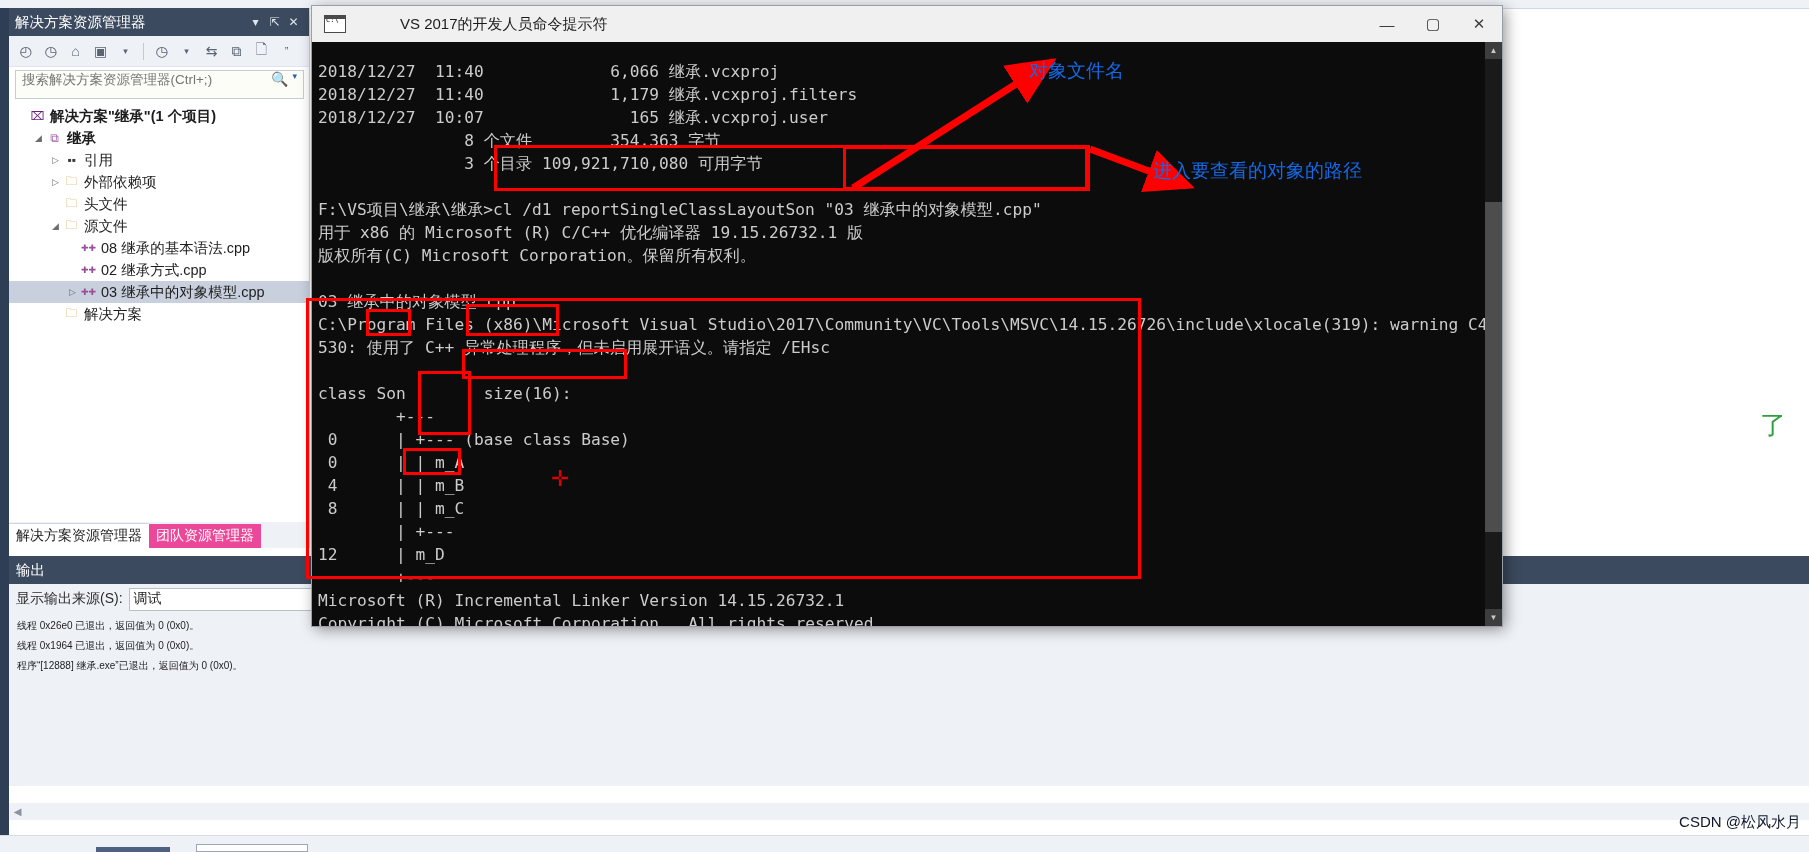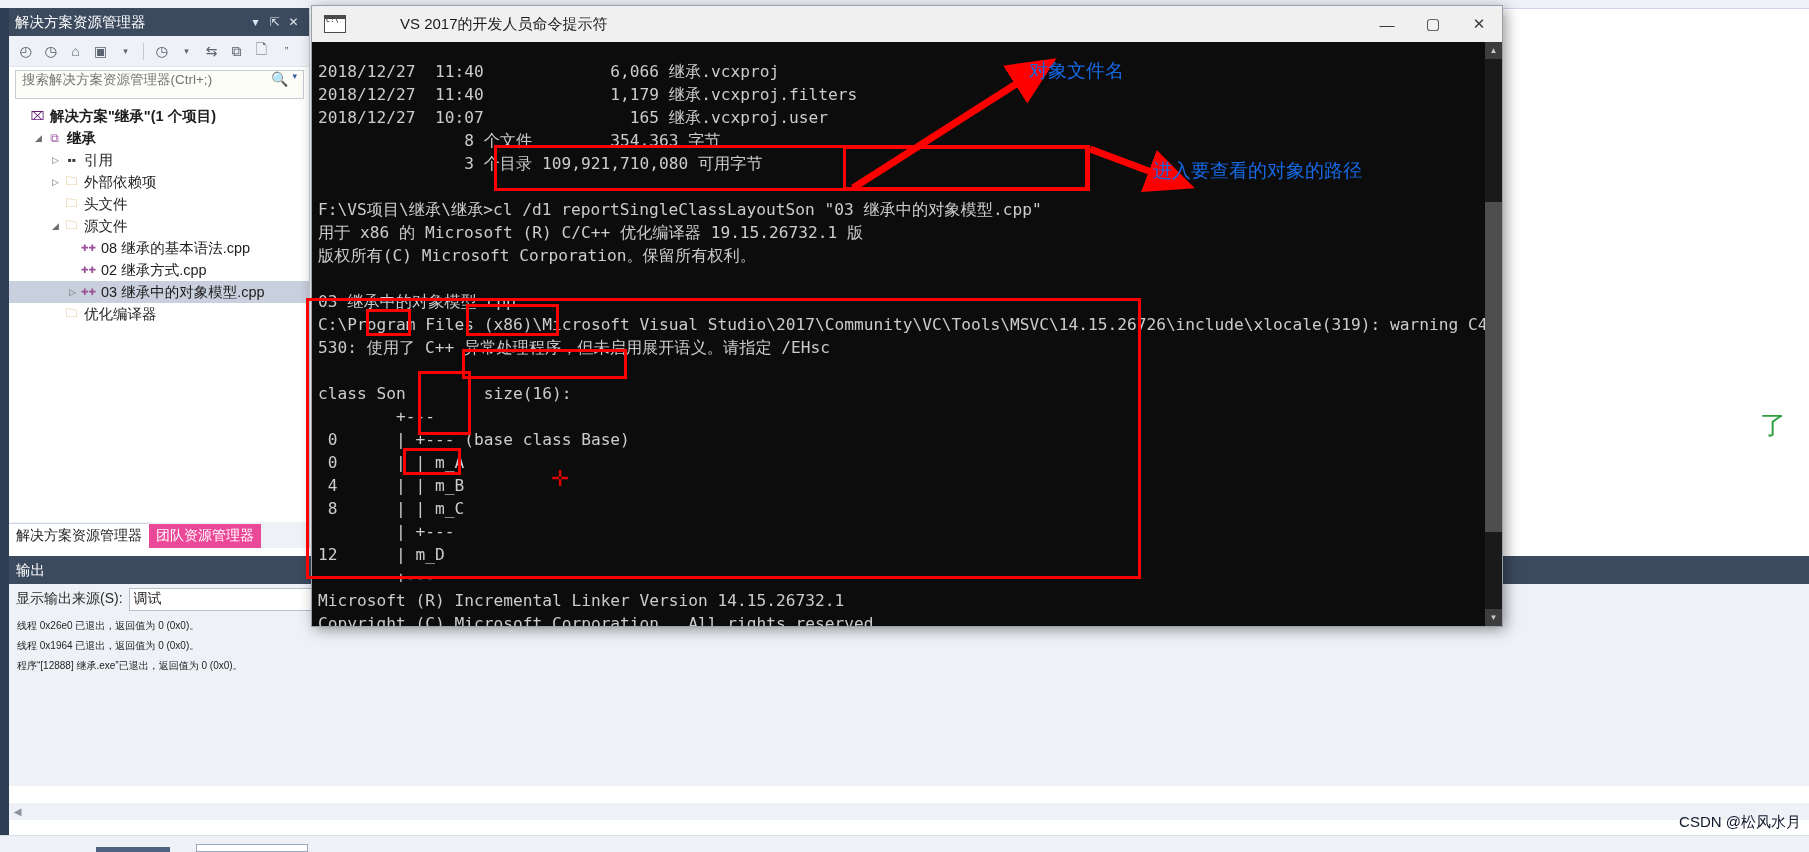--- a/index.html
+++ b/index.html
@@ -156,21 +156,21 @@
           <span class="tlabel">02 继承方式.cpp</span>
         </div>
         <div class="trow sel" style="padding-left: 57px;">
           <span class="twist">▷</span>
           <span class="ticon" style="color: rgb(155, 79, 150); font-size: 9px;">✚✚</span>
           <span class="tlabel">03 继承中的对象模型.cpp</span>
         </div>
         <div class="trow" style="padding-left: 40px;">
           <span class="twist"></span>
           <span class="ticon" style="color: rgb(210, 162, 76);">🗀</span>
-          <span class="tlabel">优化编译器</span>
+          <span class="tlabel">解决方案</span>
         </div>
       </div>
 
     <div id="sol-tabs">
         <div class="sol-tab active">解决方案资源管理器</div>
         <div class="sol-tab inactive">团队资源管理器</div>
       </div>
   </div>
 
   <div id="out-panel">

